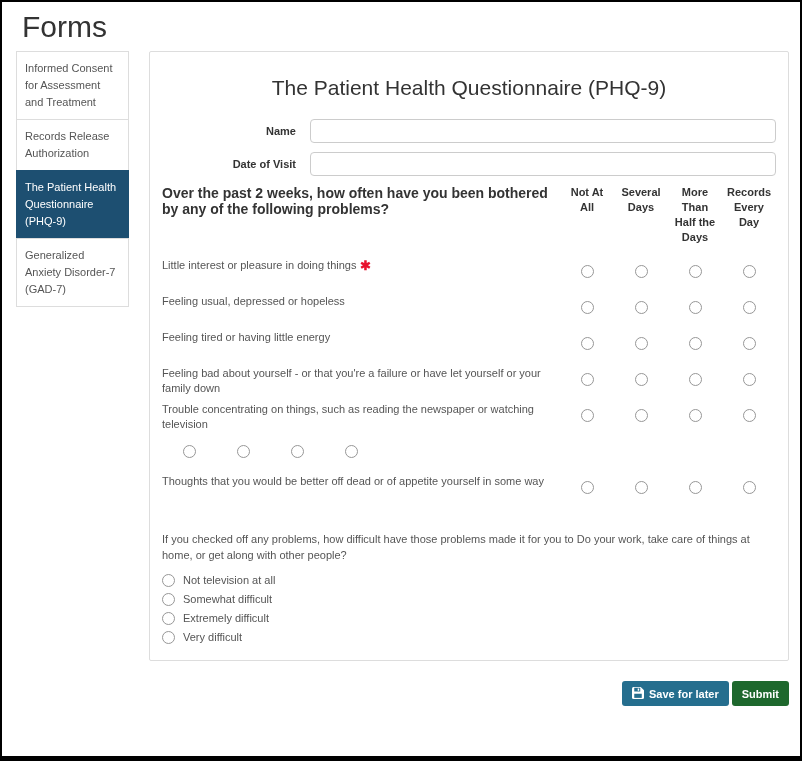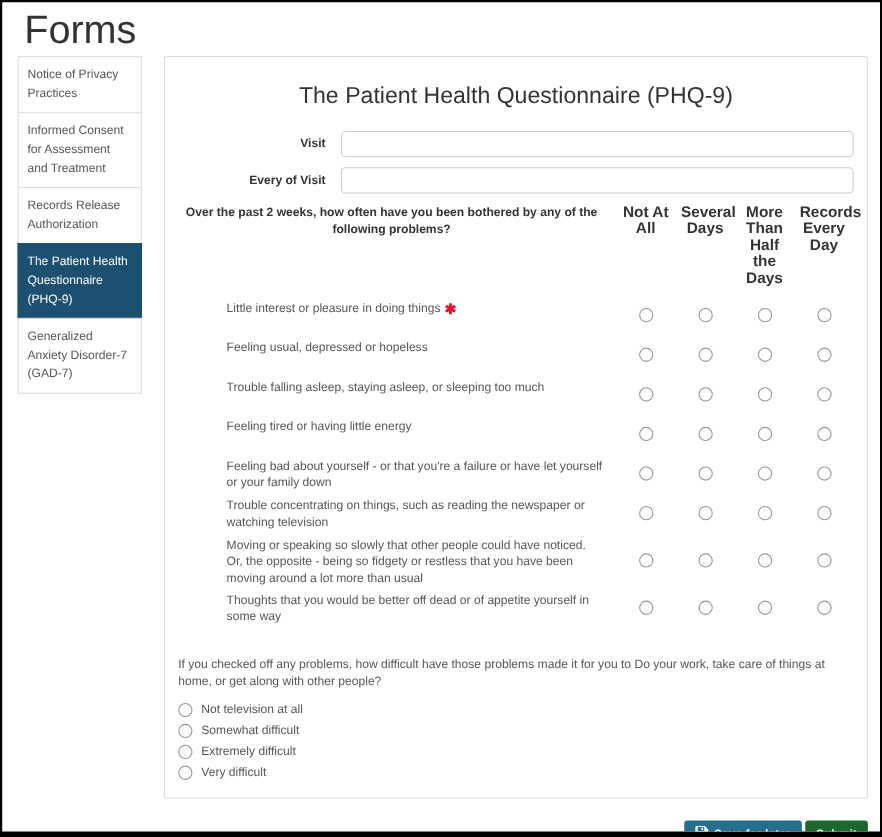--- a/index.html
+++ b/index.html
@@ -6,21 +6,21 @@
   html, body { margin: 0; padding: 0; background: #fff; }
   body { font-family: "Liberation Sans", sans-serif; color: #333; }
 
   .page {
     width: 802px; height: 761px;
     border: 2px solid #000; border-bottom-width: 5px;
     background: #fff; overflow: hidden;
   }
 
   .page-heading {
-    font-size: 36px; font-weight: 400; color: #333;
+    font-size: 30px; font-weight: 400; color: #333;
     margin: 10px 0 9px 20px; line-height: 30px;
   }
 
   .layout { display: flex; align-items: flex-start; padding: 0 11px 0 14px; gap: 20px; }
 
   
   .sidebar { width: 113px; flex-shrink: 0; }
   .nav-item {
     border: 1px solid #ddd; margin-top: -1px;
     padding: 8px 8px; font-size: 11px; line-height: 17px;
@@ -35,24 +35,24 @@
   .form-title { text-align: center; font-size: 21px; font-weight: 400; color: #333; margin: 13px 0 18px; line-height: 26px; }
 
   .field-row { display: flex; align-items: center; margin-bottom: 9px; }
   .field-label { width: 148px; flex-shrink: 0; text-align: right; padding-right: 14px; font-weight: 700; font-size: 11px; color: #333; }
   .field-input {
     flex: 1; height: 24px; border: 1px solid #ccc; border-radius: 4px;
     padding: 0 8px; font-size: 11px; color: #333; outline: none; font-family: inherit; background: #fff;
   }
 
   .matrix-header { display: flex; margin-top: 7px; }
-  .matrix-prompt { flex: 1; padding-right: 10px; font-weight: 700; font-size: 11px; line-height: 16px; color: #333; text-align: center; }
-  .col-head { width: 54px; flex-shrink: 0; font-weight: 700; font-size: 14px; line-height: 15px; color: #333; text-align: center; padding: 0 5px; }
-
-  .question-rows { margin-top: 8px; margin-left: 44px; }
+  .matrix-prompt { flex: 1; padding-right: 10px; font-weight: 700; font-size: 14px; line-height: 16px; color: #333; }
+  .col-head { width: 54px; flex-shrink: 0; font-weight: 700; font-size: 11px; line-height: 15px; color: #333; text-align: center; padding: 0 5px; }
+
+  .question-rows { margin-top: 8px; }
   .q-row { display: flex; min-height: 36px; }
   .q-text { flex: 1; padding: 5px 10px 0 0; font-size: 11px; line-height: 15px; color: #555; }
   .opt-col { width: 54px; flex-shrink: 0; display: flex; align-items: center; justify-content: center; }
   .req { color: #e8112d; font-size: 13px; font-weight: 700; vertical-align: -1px; }
 
   .radio {
     appearance: none; -webkit-appearance: none;
     width: 13px; height: 13px; margin: 0;
     border: 1px solid #979797; border-radius: 50%;
     background: #fff; cursor: pointer; flex-shrink: 0;
@@ -79,47 +79,44 @@
 <body>
 
 <div class="page">
 
   <h1 class="page-heading">Forms</h1>
 
   <div class="layout">
 
     <div class="sidebar">
         <div class="nav-item">
-    <span>Notice of Privacy Practices</span>
-  </div>
-        <div class="nav-item">
     <span>Informed Consent for Assessment and Treatment</span>
   </div>
         <div class="nav-item">
     <span>Records Release Authorization</span>
   </div>
         <div class="nav-item active">
     <span>The Patient Health Questionnaire (PHQ-9)</span>
   </div>
         <div class="nav-item">
     <span>Generalized Anxiety Disorder-7 (GAD-7)</span>
   </div>
       </div>
 
     <div class="panel">
 
       <div class="form-title">The Patient Health Questionnaire (PHQ-9)</div>
 
       <div class="field-row">
-        <div class="field-label">Visit</div>
+        <div class="field-label">Name</div>
         <input class="field-input" type="text" value="" style="">
       </div>
 
       <div class="field-row">
-        <div class="field-label">Every of Visit</div>
+        <div class="field-label">Date of Visit</div>
         <input class="field-input" type="text" value="" style="">
       </div>
 
       <div class="matrix-header">
         <div class="matrix-prompt">Over the past 2 weeks, how often have you been bothered by any of the following problems?</div>
         <div class="col-head">Not At All</div>
         <div class="col-head">Several Days</div>
         <div class="col-head">More Than Half the Days</div>
         <div class="col-head">Records Every Day</div>
       </div>
@@ -149,35 +146,20 @@
               <input type="radio" name="q2" class="radio" style="">
             </div>
             <div class="opt-col">
               <input type="radio" name="q2" class="radio" style="">
             </div>
             <div class="opt-col">
               <input type="radio" name="q2" class="radio" style="">
             </div>
           </div>
           <div class="q-row">
-    <div class="q-text">Trouble falling asleep, staying asleep, or sleeping too much</div>
-  <div class="opt-col">
-              <input type="radio" name="q3" class="radio" style="">
-            </div>
-            <div class="opt-col">
-              <input type="radio" name="q3" class="radio" style="">
-            </div>
-            <div class="opt-col">
-              <input type="radio" name="q3" class="radio" style="">
-            </div>
-            <div class="opt-col">
-              <input type="radio" name="q3" class="radio" style="">
-            </div>
-          </div>
-          <div class="q-row">
     <div class="q-text">Feeling tired or having little energy</div>
   <div class="opt-col">
               <input type="radio" name="q4" class="radio" style="">
             </div>
             <div class="opt-col">
               <input type="radio" name="q4" class="radio" style="">
             </div>
             <div class="opt-col">
               <input type="radio" name="q4" class="radio" style="">
             </div>
@@ -209,21 +191,20 @@
               <input type="radio" name="q7" class="radio" style="">
             </div>
             <div class="opt-col">
               <input type="radio" name="q7" class="radio" style="">
             </div>
             <div class="opt-col">
               <input type="radio" name="q7" class="radio" style="">
             </div>
           </div>
           <div class="q-row">
-    <div class="q-text">Moving or speaking so slowly that other people could have noticed. Or, the opposite - being so fidgety or restless that you have been moving around a lot more than usual</div>
   <div class="opt-col">
               <input type="radio" name="q8" class="radio" style="">
             </div>
             <div class="opt-col">
               <input type="radio" name="q8" class="radio" style="">
             </div>
             <div class="opt-col">
               <input type="radio" name="q8" class="radio" style="">
             </div>
             <div class="opt-col">

